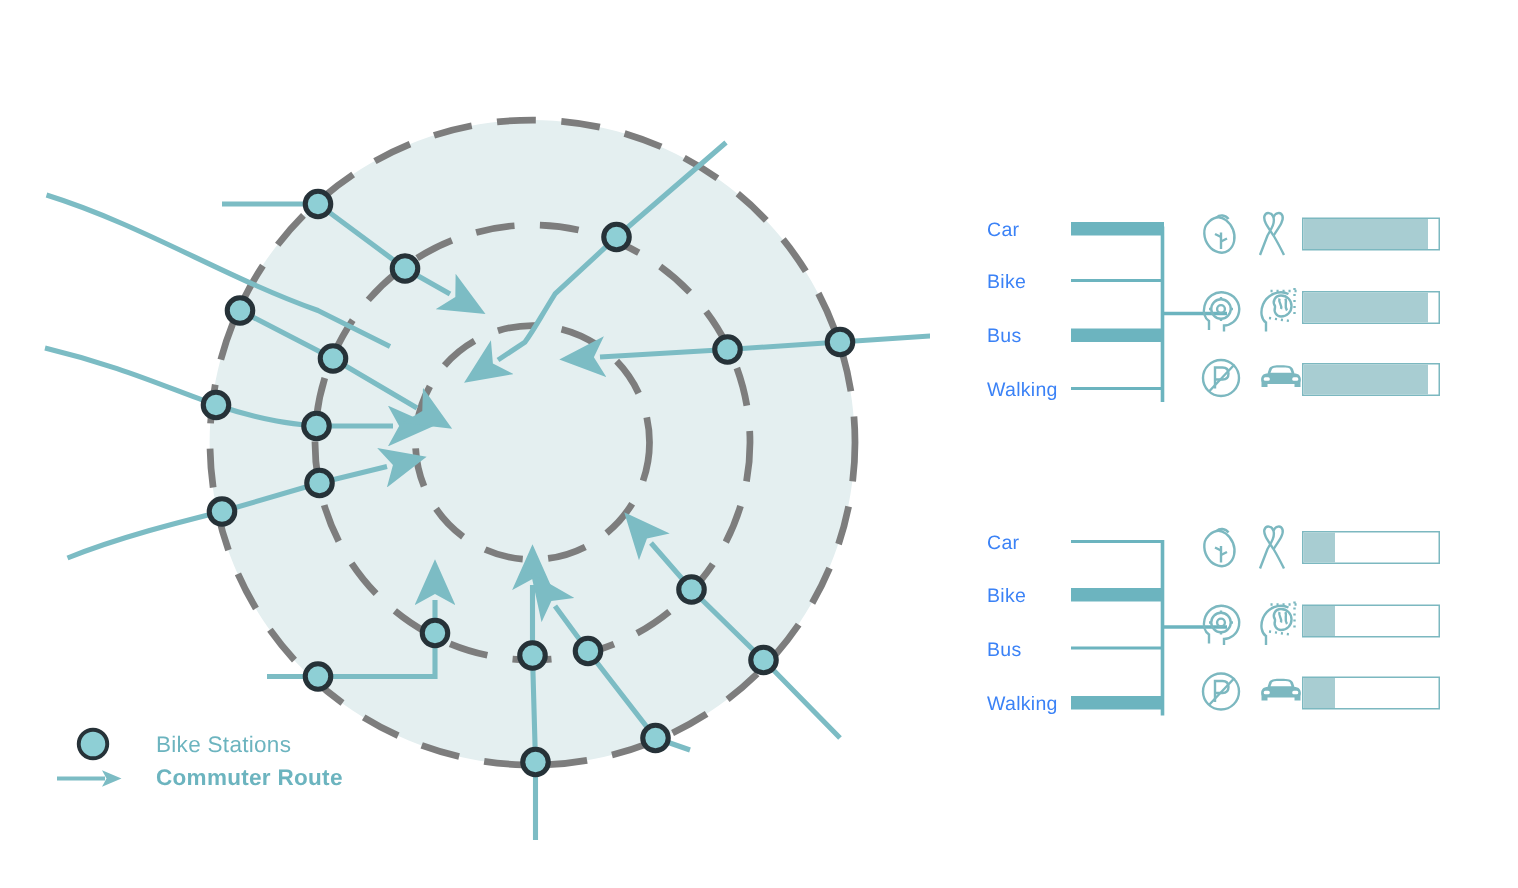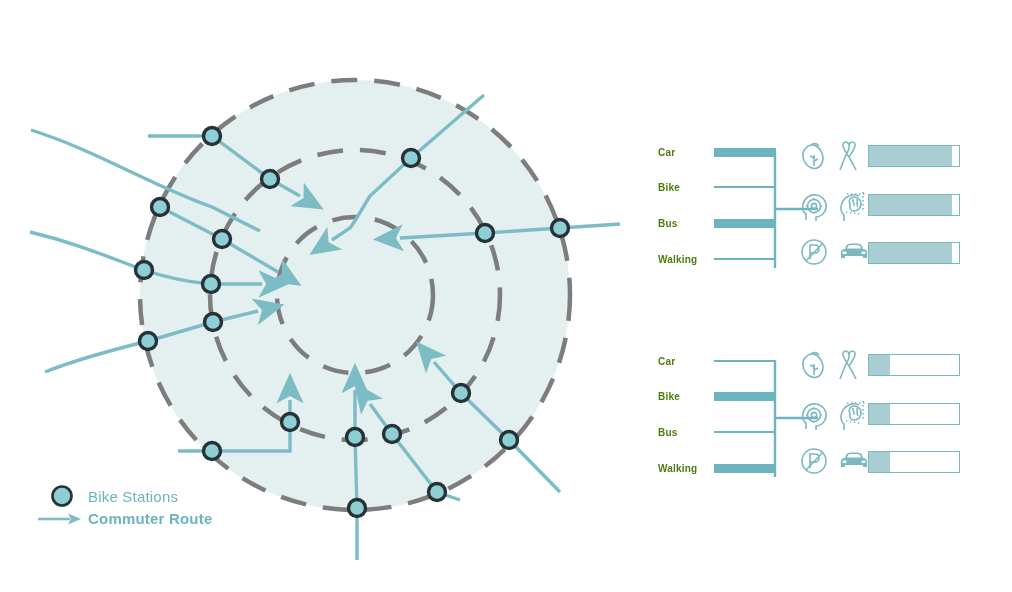--- a/index.html
+++ b/index.html
@@ -9,36 +9,35 @@
     font-family:"Liberation Sans", sans-serif;
     overflow:hidden;
     position:relative;
   }
   #map-panel{position:absolute;left:0;top:0;width:620px;height:592px;}
   #stats-panel{position:absolute;left:620px;top:0;width:392px;height:592px;}
   .stat-block{position:absolute;left:0;width:392px;height:160px;}
   .modes{position:absolute;left:38px;top:0;width:160px;height:160px;}
   .mode-row{position:absolute;left:0;height:22px;display:flex;align-items:center;}
   .mode-label{
-    width:56px;font-size:10px;color:#4d7c0f;letter-spacing:.2px;
+    width:56px;font-size:13px;color:#3b82f6;letter-spacing:.2px;
     white-space:nowrap;
-    font-weight:bold;
   }
   .mode-bar{height:2px;background:#6cb4bf;flex:0 0 auto;}
   .mode-bar.thick{height:9px;}
   .icons-col{position:absolute;left:178px;top:0;width:100px;height:160px;}
   .icon-pair{position:absolute;left:0;display:flex;align-items:center;gap:6px;}
   .bars-col{position:absolute;left:248px;top:0;width:144px;height:160px;}
   .meter{
     position:absolute;left:0;width:92px;height:22px;
     border:1px solid #7cb8c0;background:#ffffff;box-sizing:border-box;
   }
   .meter-fill{height:100%;background:#a8cdd2;}
   .legend{position:absolute;left:42px;top:483px;width:250px;height:58px;}
-  .legend-row{position:absolute;left:0;display:flex;align-items:center;gap:6px;}
+  .legend-row{position:absolute;left:0;display:flex;align-items:center;gap:22px;}
   .legend-text{font-size:15px;color:#6cb4bf;letter-spacing:.2px;white-space:nowrap;}
   .lg-swatch{width:40px;display:flex;justify-content:center;align-items:center;}
 </style>
 </head>
 <body>
 
 <div id="map-panel">
   <svg width="620" height="592" viewBox="0 0 620 592">
     <defs>
       <marker id="ah" markerWidth="9" markerHeight="8" refX="1" refY="4" orient="auto">

